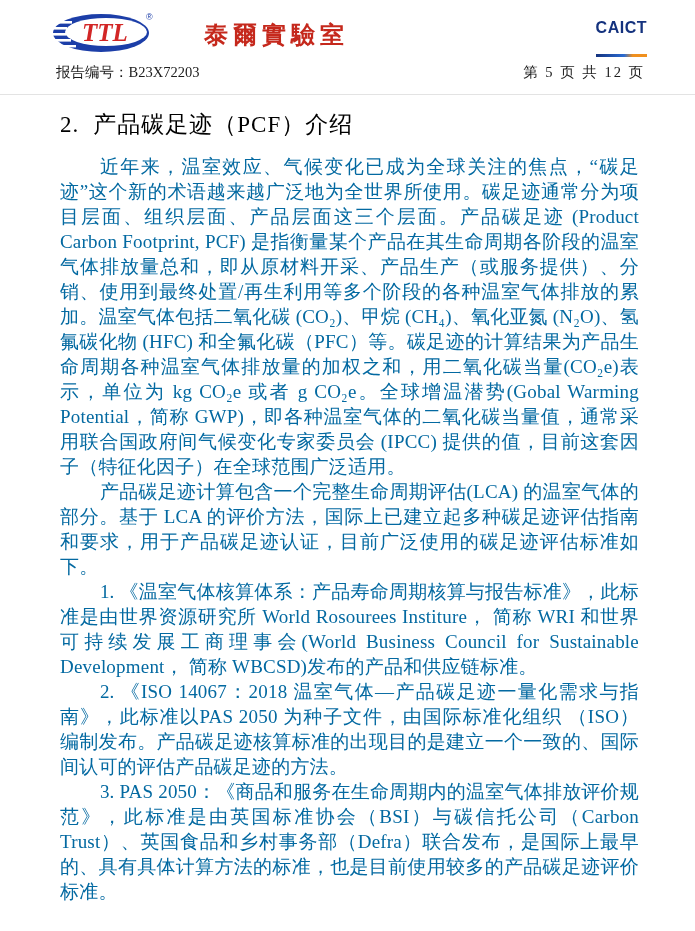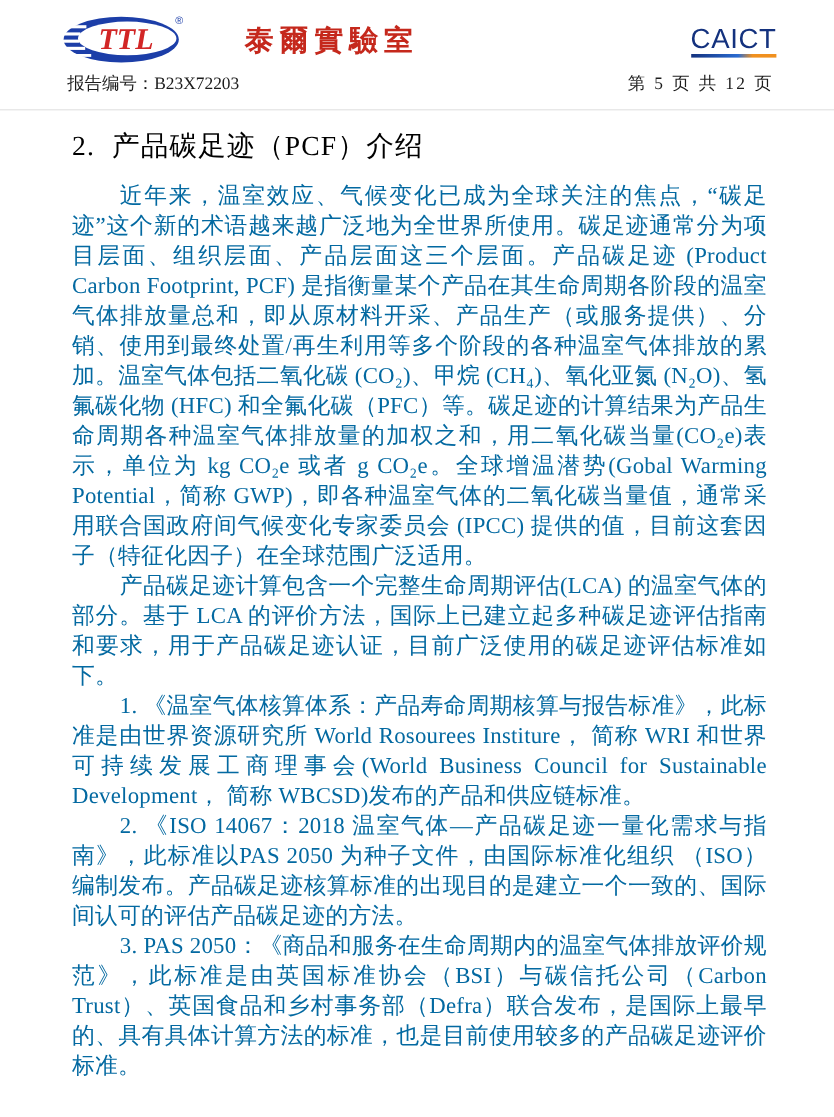--- a/index.html
+++ b/index.html
@@ -30,29 +30,29 @@
     font-family: "Liberation Serif", serif;
     line-height: 1;
     padding-top: 4px;
     margin-left: 42px;
   }
   .logo-caict { display: flex; align-items: center; gap: 8px; padding-top: 8px; }
   .caict-acronym {
     display: inline-block;
     color: #14327e;
     font-family: "Liberation Sans", sans-serif;
-    font-size: 23px;
-    font-weight: normal;
+    font-size: 16px;
+    font-weight: bold;
     letter-spacing: 0.5px;
     line-height: 1.05;
     background-image: linear-gradient(90deg, #14327e 0%, #2a6bd1 55%, #f0901e 72%, #f0901e 100%);
     background-repeat: no-repeat;
     background-size: 100% 3px;
     background-position: 0 100%;
-    padding-bottom: 4px;
+    padding-bottom: 20px;
   }
   .caict-cn {
     color: #15276b;
     font-size: 20px;
     font-weight: bold;
     letter-spacing: 2px;
     font-family: "Liberation Sans", sans-serif;
   }
   
   .meta-row {

